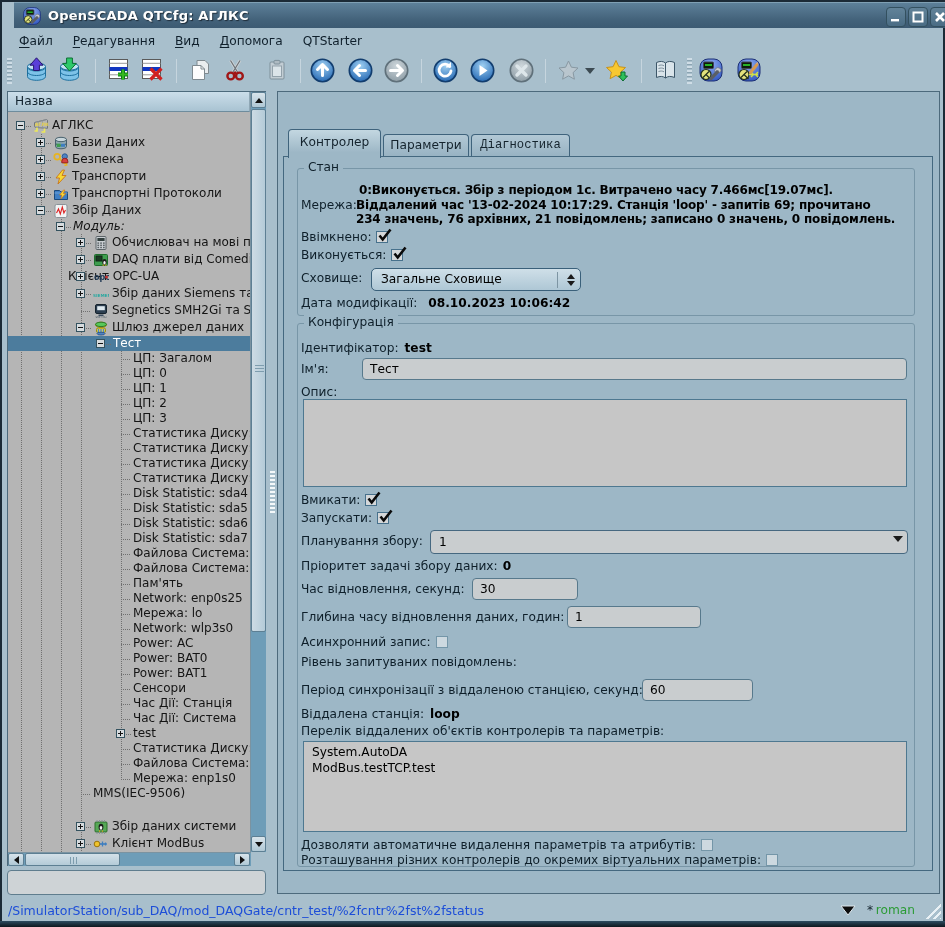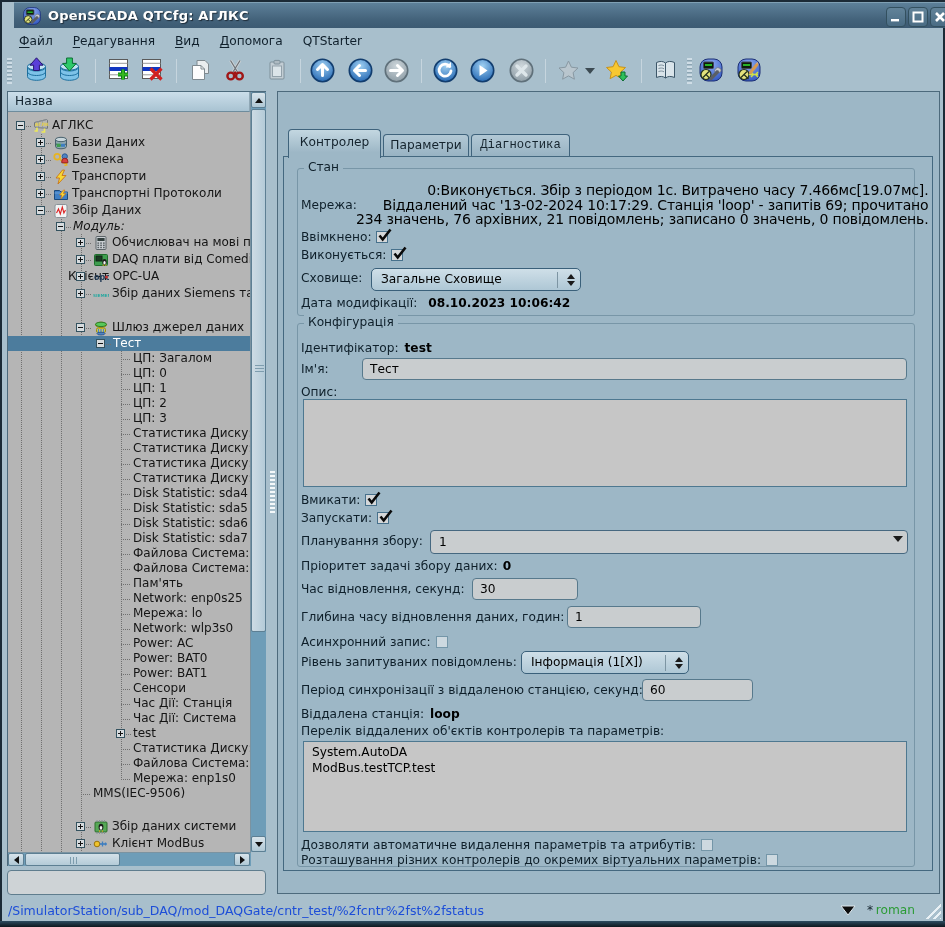--- a/index.html
+++ b/index.html
@@ -93,21 +93,21 @@
     background:linear-gradient(#b2c8d5,#97b2c2);line-height:21px;color:#14232d;}
   .tab.active{top:0;height:29px;background:linear-gradient(#c3d7e1,#9db7c6 80%);z-index:3;line-height:24px;}
   #tab-frame{position:absolute;left:5px;top:64px;width:650px;height:715px;border:1px solid #44687f;background:#9db7c6;z-index:1;}
   
   .groupbox{position:absolute;border:1px solid #7896a7;border-radius:3px;}
   .groupbox>.legend{position:absolute;top:-9px;left:6px;background:#9db7c6;padding:0 4px;color:#0e1f2a;}
   
   .frow{position:absolute;display:flex;align-items:center;white-space:nowrap;color:#0e1f2a;}
   .frow .b{font-weight:bold;margin-left:6px;color:#000;}
   .frow .lab{margin-right:5px;}
-  .statusblock{position:absolute;font-weight:normal;color:#000;line-height:14.6px;font-size:14px;letter-spacing:-0.18px;white-space:nowrap;text-align:right;}
+  .statusblock{position:absolute;font-weight:bold;color:#000;line-height:14.6px;font-size:12px;letter-spacing:-0.18px;white-space:nowrap;}
   .checkbox{position:relative;width:12px;height:12px;background:#d5d8da;border:1px solid #47718c;flex:none;}
   .checkbox.light{background:#cdd9e0;border-color:#7496a8;}
   .checkbox svg{position:absolute;left:-1px;top:-5px;overflow:visible;}
   .input{position:absolute;background:#c9cdcf;border:1px solid #57798c;border-radius:4px;line-height:20px;padding:0 7px;color:#000;height:22px;}
   .tarea{position:absolute;background:#c6c6c6;border:1px solid #4e7890;color:#000;line-height:15.5px;padding:3px 8px;white-space:pre;}
   .combo{position:absolute;border:1px solid #3a607a;border-radius:5px;background:linear-gradient(#cfdfe8,#aec7d5);height:23px;line-height:21px;color:#000;}
   .combo .ctext{position:absolute;left:9px;top:0;}
   .combo .cydiv{position:absolute;top:3px;width:1px;height:16px;background:#7d95a3;}
   .combo .cud{position:absolute;top:0;height:100%;display:flex;flex-direction:column;align-items:center;justify-content:center;gap:2px;}
   .combo-edit{position:absolute;border:1px solid #46688044;border:1px solid #466880;border-radius:4px;background:#c9cdcf;height:24px;line-height:22px;color:#000;}
@@ -485,20 +485,28 @@
               </svg>
             </span><span class="lbl" style="margin-left: 60px; text-align: right;">Клієнт OPC-UA</span></div>
           <div class="tree-row" style="top: 173px; height: 17px; line-height: 17px;"><div class="tree-guide-h" style="left: 78px; top: 8.5px; width: 6px;"></div><span class="expander" style="left: 68px; top: 3.5px;">
               <i class="h"></i>
               <i class="v"></i>
             </span><span class="ticon" style="left: 85px; top: 0.5px;">
               <svg width="16" height="16" viewBox="0 0 16 16">
    <text x="0" y="10.5" font-size="4.2" font-weight="bold" fill="#2ba8a0">SIEMENS</text>
               </svg>
             </span><span class="lbl" style="margin-left: 104px;">Збір даних Siemens та</span></div>
+          <div class="tree-row" style="top: 190px; height: 17px; line-height: 17px;"><div class="tree-guide-h" style="left: 73px; top: 8.5px; width: 10px;"></div><span class="ticon" style="left: 85px; top: 0.5px;">
+              <svg width="16" height="16" viewBox="0 0 16 16">
+   <rect x="2.5" y="1.5" width="11" height="9" rx="1.5" fill="#2c3e50" stroke="#17242e"></rect>
+   <rect x="4.2" y="3.2" width="7.6" height="4" fill="#dde8ee"></rect>
+   <rect x="5.5" y="11.5" width="5" height="1.6" fill="#3c4e60"></rect>
+   <text x="2.5" y="15.4" font-size="2.6" fill="#44565f">SMH 2Gi</text>
+              </svg>
+            </span><span class="lbl" style="margin-left: 104px;">Segnetics SMH2Gi та S</span></div>
           <div class="tree-row" style="top: 207px; height: 17px; line-height: 17px;"><div class="tree-guide-h" style="left: 78px; top: 8.5px; width: 6px;"></div><span class="expander" style="left: 68px; top: 3.5px;">
               <i class="h"></i>
             </span><span class="ticon" style="left: 85px; top: 0.5px;">
               <svg width="16" height="16" viewBox="0 0 16 16">
    <ellipse cx="8" cy="4.8" rx="5.5" ry="2.6" fill="#e8d84a" stroke="#9a8a10"></ellipse>
    <ellipse cx="8" cy="4.4" rx="5.5" ry="2.2" fill="#58c858" stroke="#2c7a2c"></ellipse>
    <rect x="3.5" y="8" width="9" height="4.5" rx="1.5" fill="#e8d84a" stroke="#9a8a10"></rect>
    <path d="M5.5 9 v3 M8 9 v3 M10.5 9 v3" stroke="#4f84c4" stroke-width="1.4"></path>
    <ellipse cx="8" cy="13.6" rx="4" ry="1.4" fill="#4f84c4" stroke="#2c5a94"></ellipse>
               </svg>
@@ -694,28 +702,20 @@
           <span class="lab">Глибина часу відновлення даних, годин:</span>
         </div>
         <div class="input" style="left:283px;top:449px;width:134px;">1</div>
         <div class="frow" style="left:17px;top:478px;">
           <span class="lab">Асинхронний запис:</span>
           <span class="checkbox light"></span>
         </div>
         <div class="frow" style="left:17px;top:498px;">
           <span class="lab">Рівень запитуваних повідомлень:</span>
         </div>
-        <div class="combo" style="left:237px;top:494px;width:168px;">
-          <span class="ctext">Інформація (1[X])</span>
-          <span class="cydiv" style="right:22px;"></span>
-          <span class="cud" style="right:5px;">
-            <span class="arr" style="border-left:4px solid transparent;border-right:4px solid transparent;border-bottom:5px solid #1a1a1a;"></span>
-            <span class="arr" style="border-left:4px solid transparent;border-right:4px solid transparent;border-top:5px solid #1a1a1a;"></span>
-          </span>
-        </div>
         <div class="frow" style="left:17px;top:526px;">
           <span class="lab">Період синхронізації з віддаленою станцією, секунд:</span>
         </div>
         <div class="input" style="left:358px;top:522px;width:111px;">60</div>
         <div class="frow" style="left:17px;top:550px;">
           <span class="lab">Віддалена станція:</span>
           <span class="b" style="margin-left:1px;">loop</span>
         </div>
         <div class="frow" style="left:17px;top:567px;">
           <span class="lab">Перелік віддалених об'єктів контролерів та параметрів:</span>

